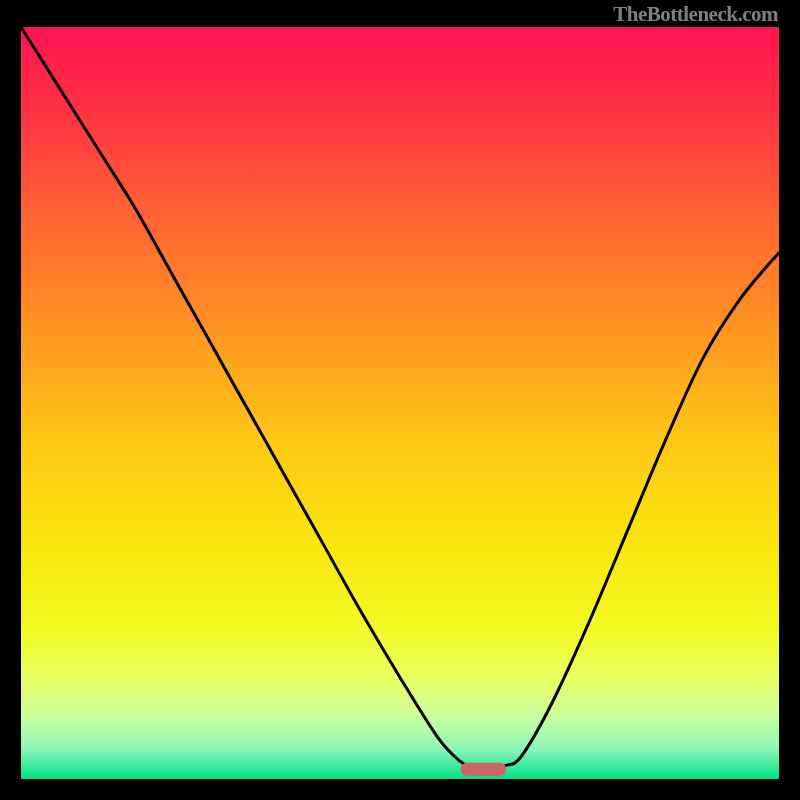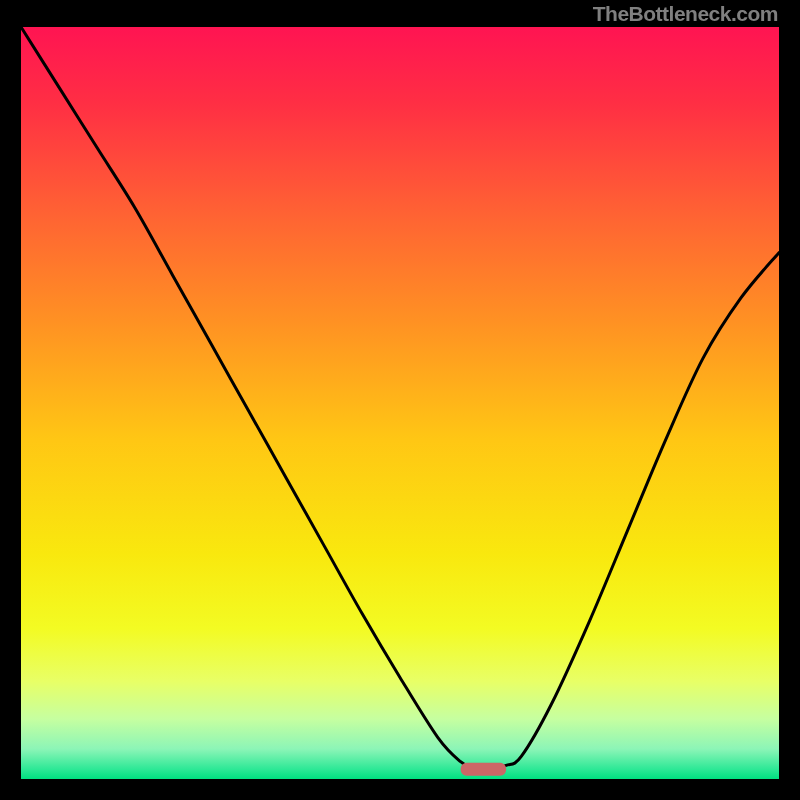--- a/index.html
+++ b/index.html
@@ -12,20 +12,21 @@
     overflow: hidden;
   }
   .attribution {
     position: absolute;
     top: 2px;
     right: 22px;
     color: #808080;
     font-size: 21px;
     font-weight: bold;
     letter-spacing: -0.5px;
+    font-family: Liberation Serif, serif;
   }
   .plot-area {
     position: absolute;
     left: 21px;
     top: 27px;
     width: 758px;
     height: 752px;
   }
   .plot-area svg {
     display: block;

